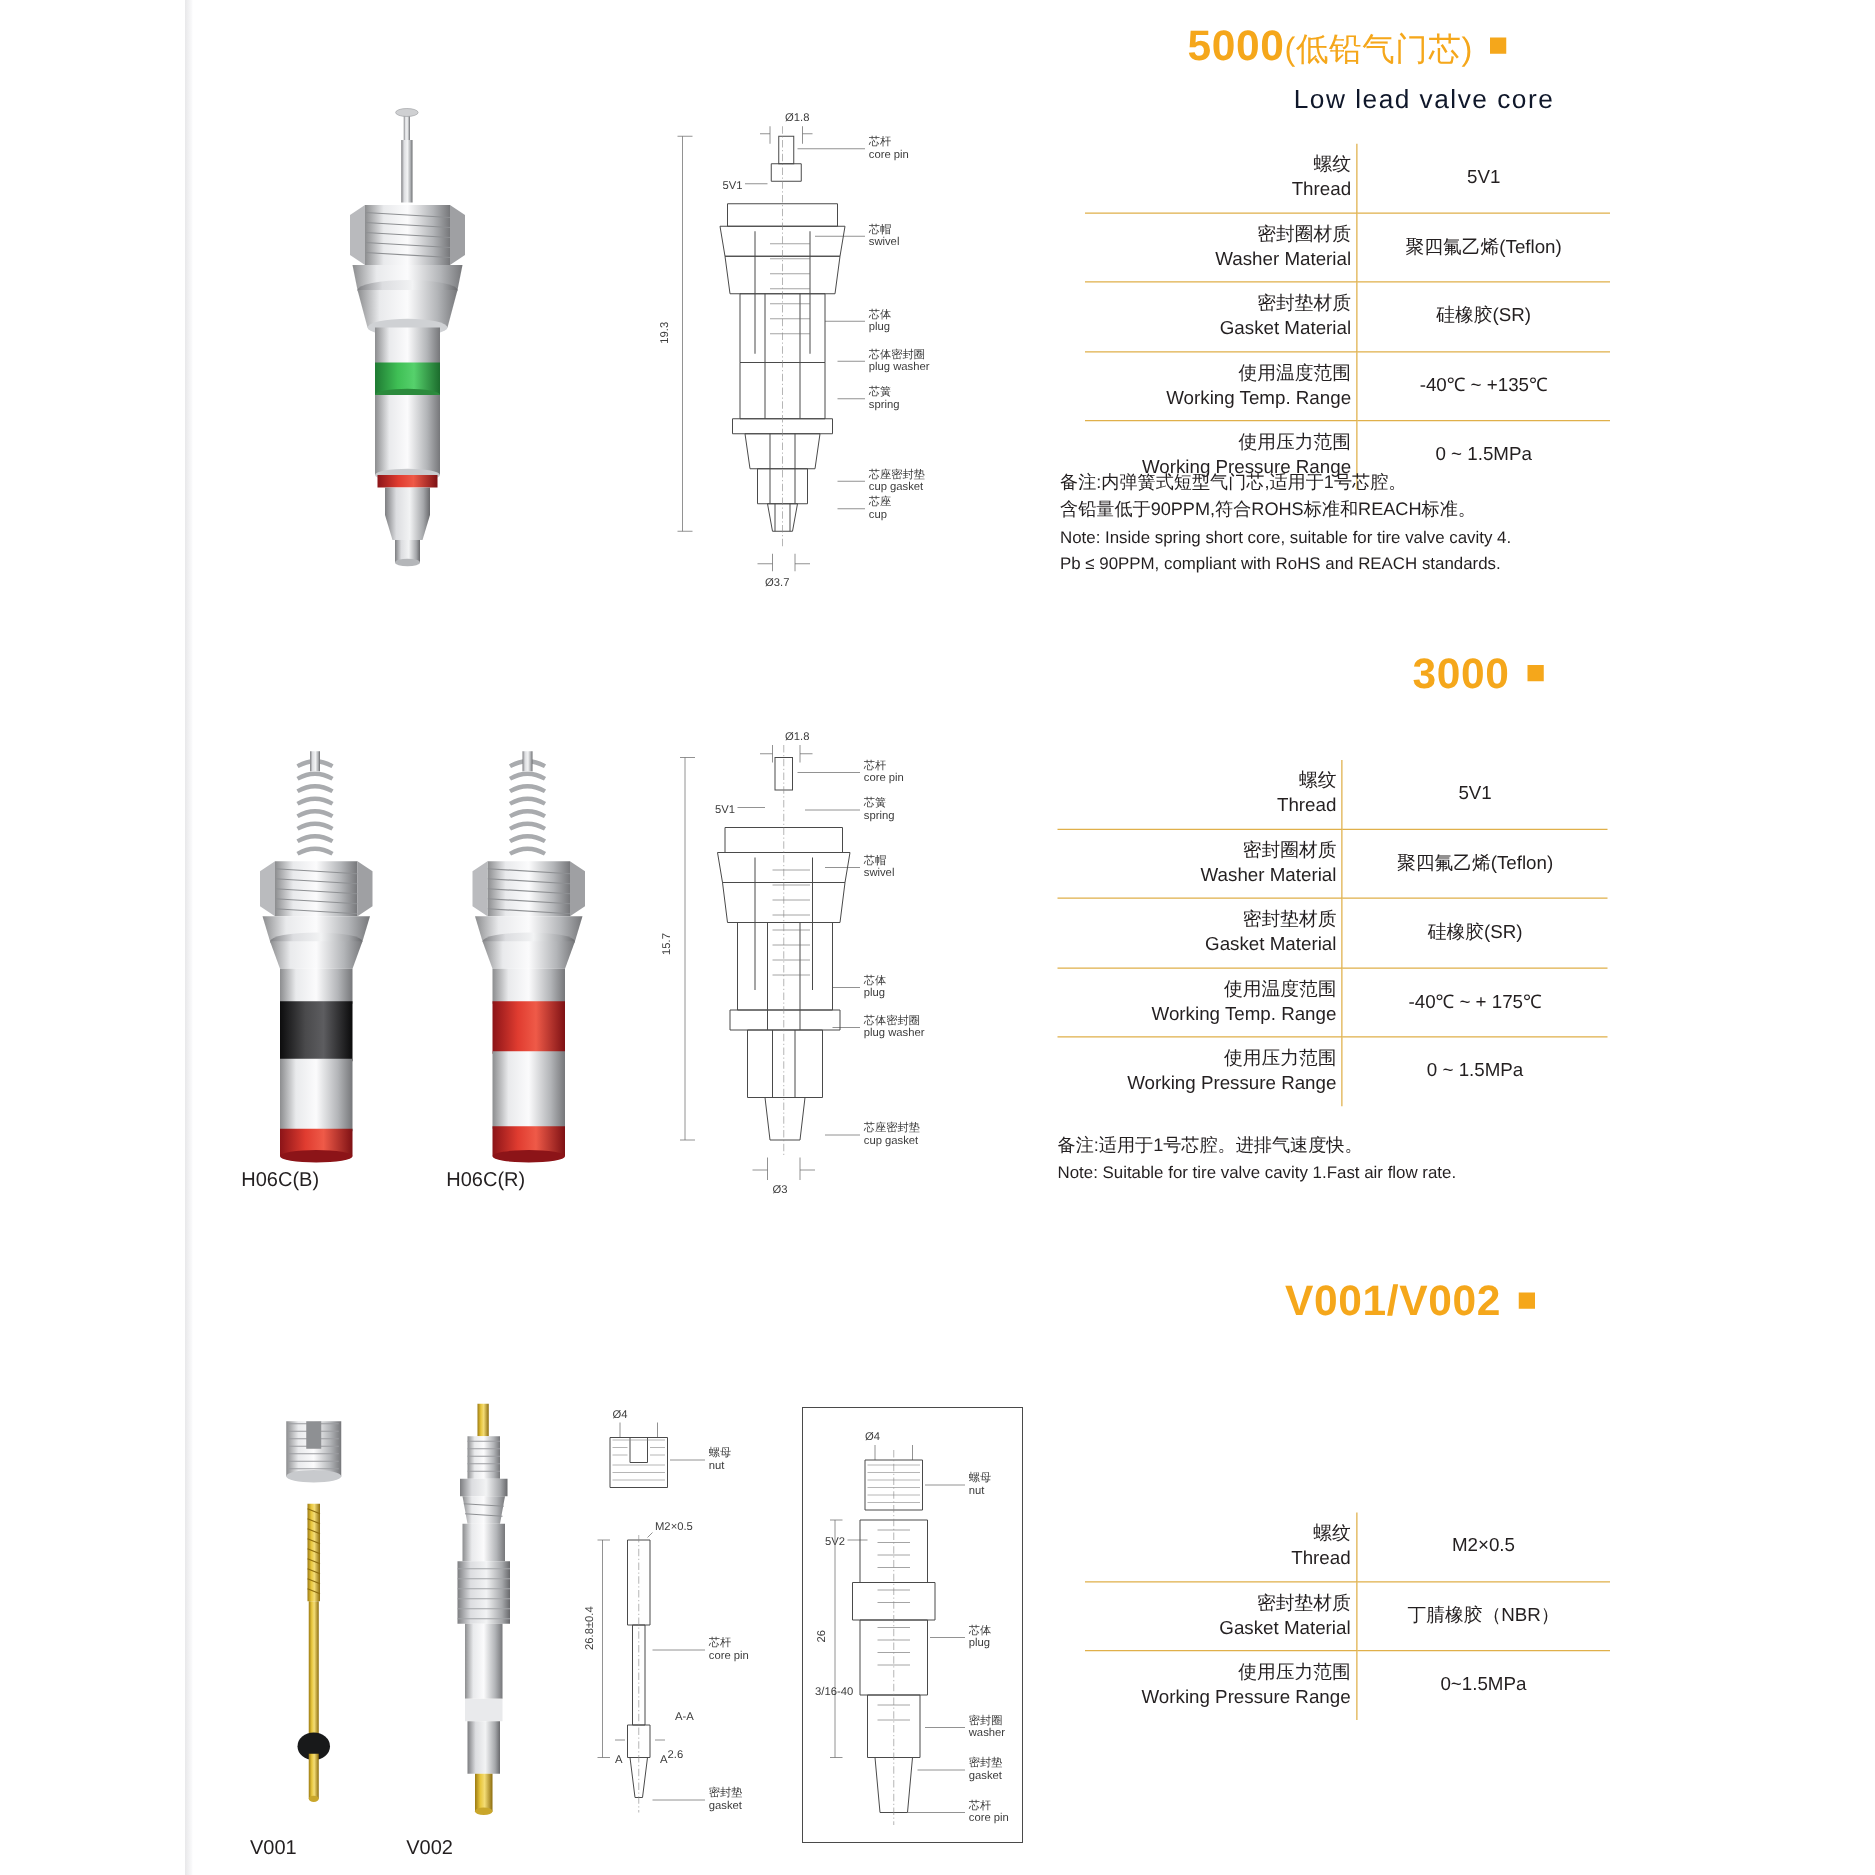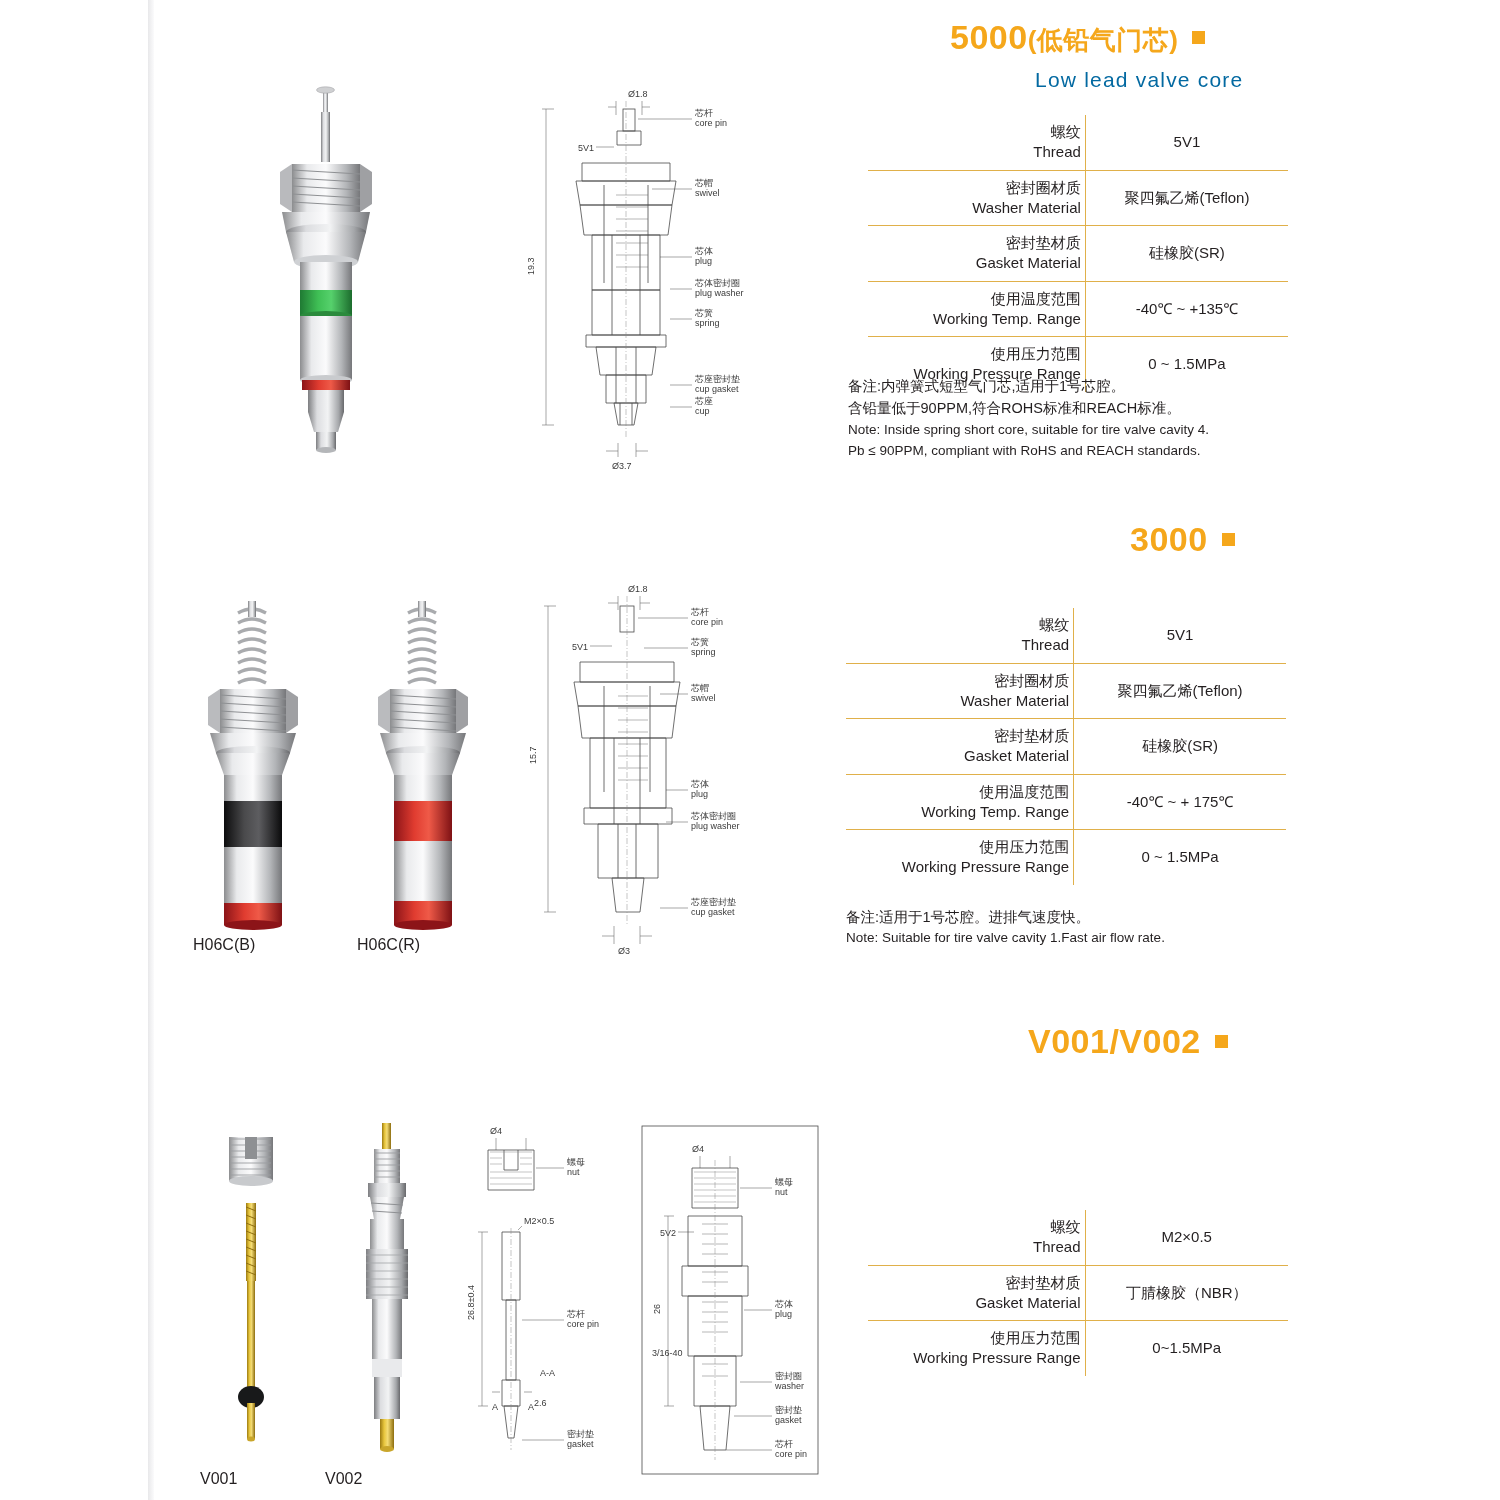--- a/index.html
+++ b/index.html
@@ -19,24 +19,24 @@
   
   .section{position:absolute;}
 
   .sec-title{
     position:absolute;
     font-weight:bold;
     color:#f5a71b;
     letter-spacing:.5px;
     white-space:nowrap;
   }
-  .sec-title .cn{font-size:26px;font-weight:bold;}
+  .sec-title .cn{font-size:26px;font-weight:normal;}
   .sec-sub{
     position:absolute;
-    color:#0369a1;
+    color:#0f172a;
     font-size:21px;
     letter-spacing:1.2px;
     white-space:nowrap;
   }
   .sq{
     display:inline-block;width:13px;height:13px;background:#f5a71b;
     vertical-align:middle;margin-left:14px;margin-bottom:6px;
   }
 
   

